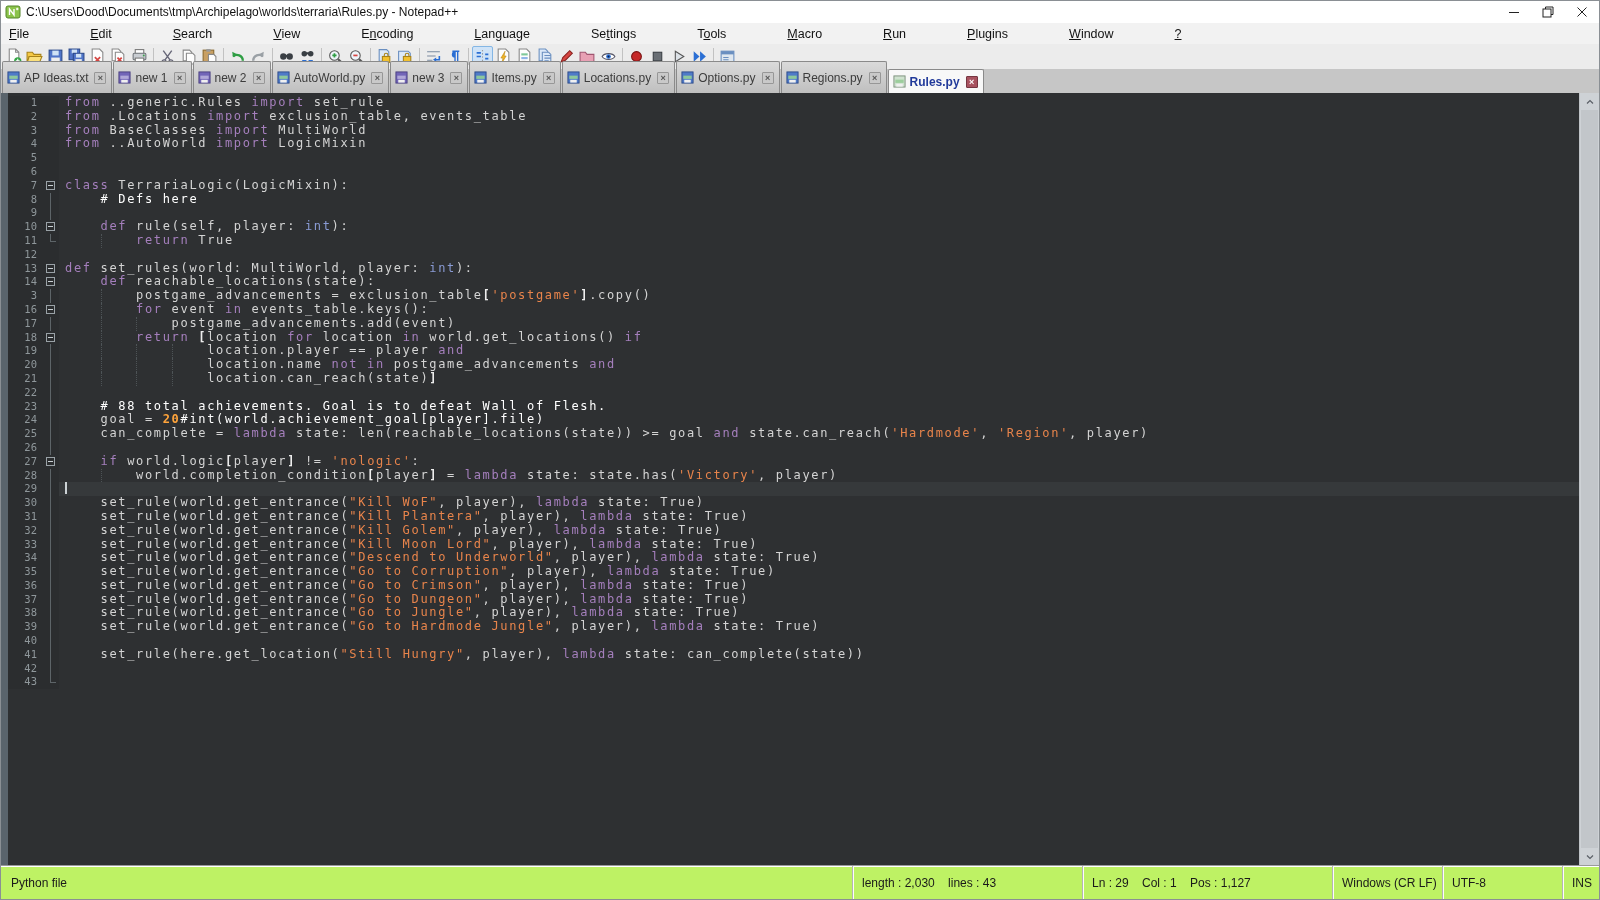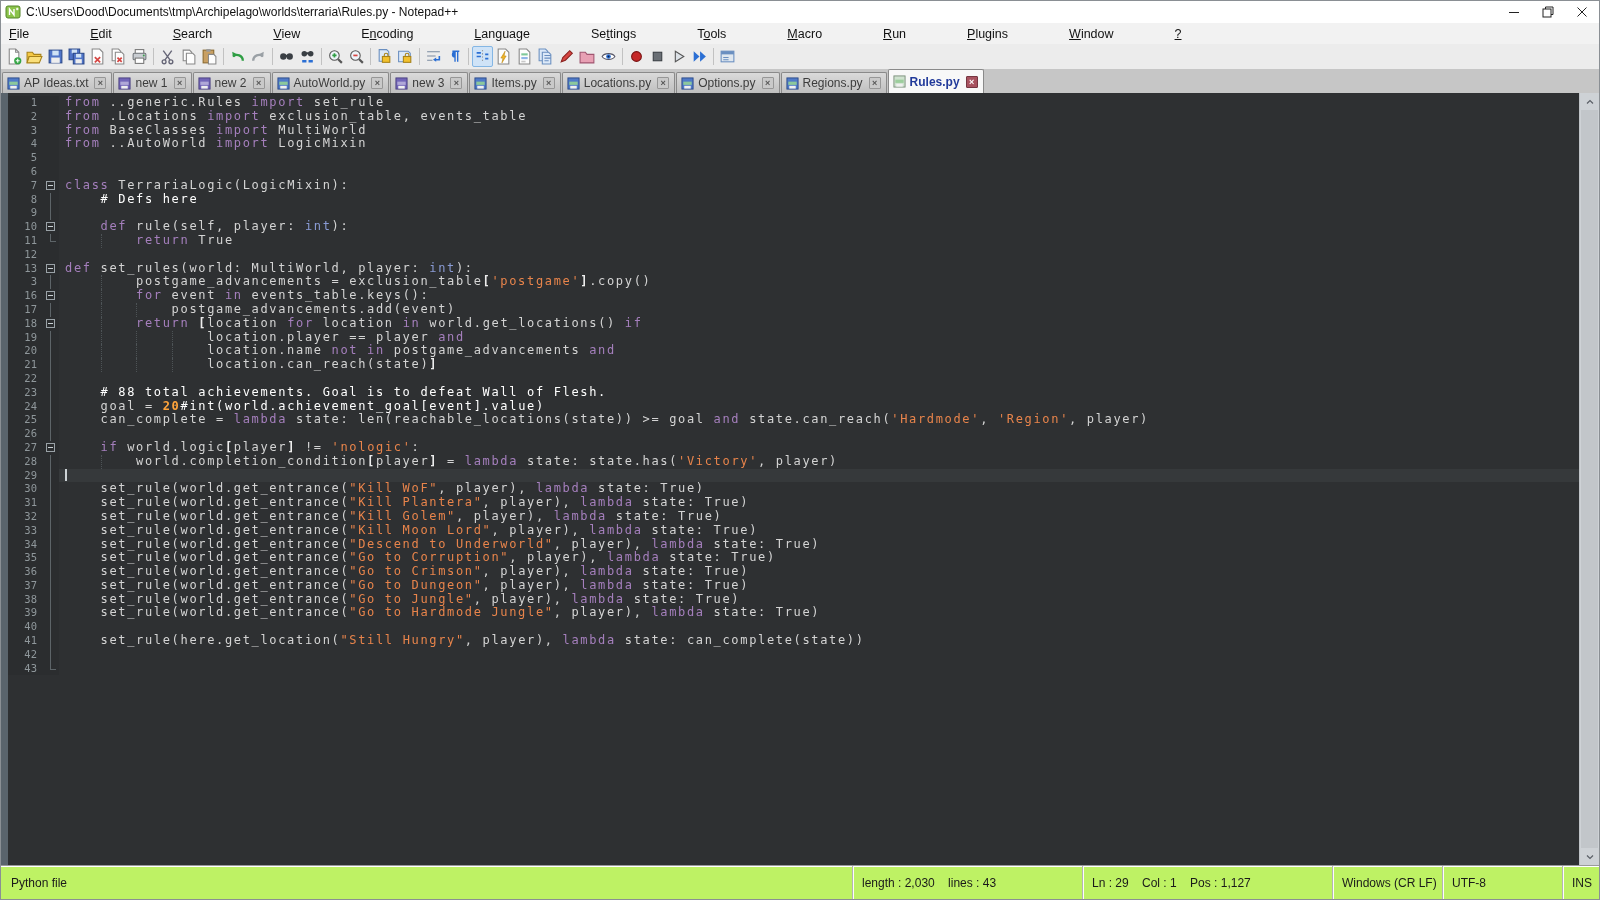--- a/index.html
+++ b/index.html
@@ -16,21 +16,21 @@
   .menubar{height:21px;background:#f2f2f2;display:flex;align-items:center;font-size:12.5px;color:#111;flex:0 0 auto;gap:45px;}
   .mitem{padding:2px 8px;}
   .mitem u{text-decoration:underline;}
   
   .toolbar{height:25px;background:#ececec;display:flex;align-items:center;padding-left:2px;flex:0 0 auto;}
   .tbtn{width:21px;height:21px;display:flex;align-items:center;justify-content:center;border:1px solid transparent;border-radius:2px;}
   .tbtn.pressed{background:#cfe3f7;border-color:#84b6e4;}
   .tsep{width:1px;height:17px;background:#c2c2c2;margin:0 3px;}
   
   .tabbar{height:24px;background:#c6c6c6;display:flex;align-items:flex-end;padding-left:1px;flex:0 0 auto;}
-  .tab{height:21px;display:flex;align-items:center;background:linear-gradient(#dadada,#bfbfbf);
+  .tab{height:32px;display:flex;align-items:center;background:linear-gradient(#dadada,#bfbfbf);
        border:1px solid #8a8a8a;border-bottom:none;margin-right:1px;padding:0 5px 0 4px;
        font-size:12px;color:#3c3c3c;border-radius:2px 2px 0 0;}
   .tab .flop{margin-right:4px;display:inline-flex;}
   .tab .tclose{margin-left:6px;width:12px;height:12px;background:#c9c9c9;border:1px solid #979797;
        display:flex;align-items:center;justify-content:center;font-size:9px;font-weight:bold;color:#555;border-radius:1px;}
   .tab.active{height:24px;background:#f8f8f8;color:#223a9a;font-weight:bold;}
   .tab.active .tclose{background:#a8525f;border-color:#763641;color:#fff;}
   
   .editor{flex:1 1 auto;display:flex;background:#2e3032;min-height:0;}
   .bstrip{width:7px;background:#5a646c;flex:0 0 auto;}
@@ -590,20 +590,27 @@
           <span class="code"></span>
         </div>
         <div class="row">
           <span class="ln">13</span>
           <span class="fold">
             <span class="fbox"></span>
           </span>
           <span class="code"><span class="tk-k">def</span><span class="tk-t"> set_rules(world: MultiWorld, player: </span><span class="tk-y">int</span><span class="tk-t">):</span></span>
         </div>
         <div class="row">
+          <span class="ln">14</span>
+          <span class="fold">
+            <span class="fbox"></span>
+          </span>
+          <span class="code"><span class="tk-t">    </span><span class="tk-k">def</span><span class="tk-t"> reachable_locations(state):</span></span>
+        </div>
+        <div class="row">
           <span class="ln">3</span>
           <span class="fold">
             <span class="fline"></span>
           </span>
           <span class="code"><span class="g" style="left: 41.52px;"></span><span class="tk-t">        postgame_advancements = exclusion_table</span><span class="tk-b">[</span><span class="tk-s">'postgame'</span><span class="tk-b">]</span><span class="tk-t">.copy()</span></span>
         </div>
         <div class="row">
           <span class="ln">16</span>
           <span class="fold">
             <span class="fbox"></span>
@@ -657,21 +664,21 @@
           <span class="fold">
             <span class="fline"></span>
           </span>
           <span class="code"><span class="tk-c">    # 88 total achievements. Goal is to defeat Wall of Flesh.</span></span>
         </div>
         <div class="row">
           <span class="ln">24</span>
           <span class="fold">
             <span class="fline"></span>
           </span>
-          <span class="code"><span class="tk-t">    goal = </span><span class="tk-n">20</span><span class="tk-c">#int(world.achievement_goal[event].value)</span></span>
+          <span class="code"><span class="tk-t">    goal = </span><span class="tk-n">20</span><span class="tk-c">#int(world.achievement_goal[player].file)</span></span>
         </div>
         <div class="row">
           <span class="ln">25</span>
           <span class="fold">
             <span class="fline"></span>
           </span>
           <span class="code"><span class="tk-t">    can_complete = </span><span class="tk-k">lambda</span><span class="tk-t"> state: len(reachable_locations(state)) &gt;= goal </span><span class="tk-k">and</span><span class="tk-t"> state.can_reach(</span><span class="tk-s">'Hardmode'</span><span class="tk-t">, </span><span class="tk-s">'Region'</span><span class="tk-t">, player)</span></span>
         </div>
         <div class="row">
           <span class="ln">26</span>

